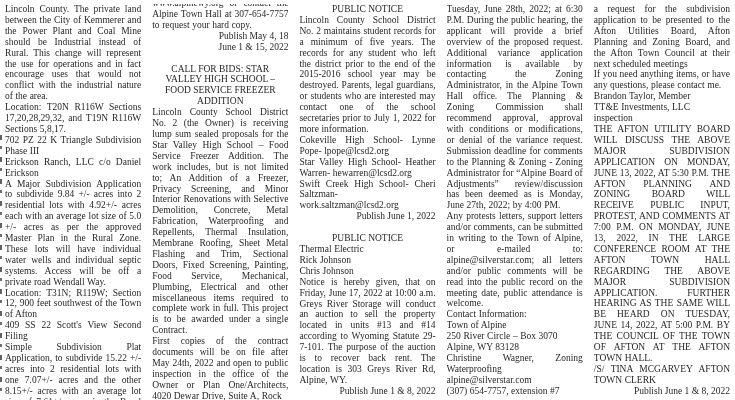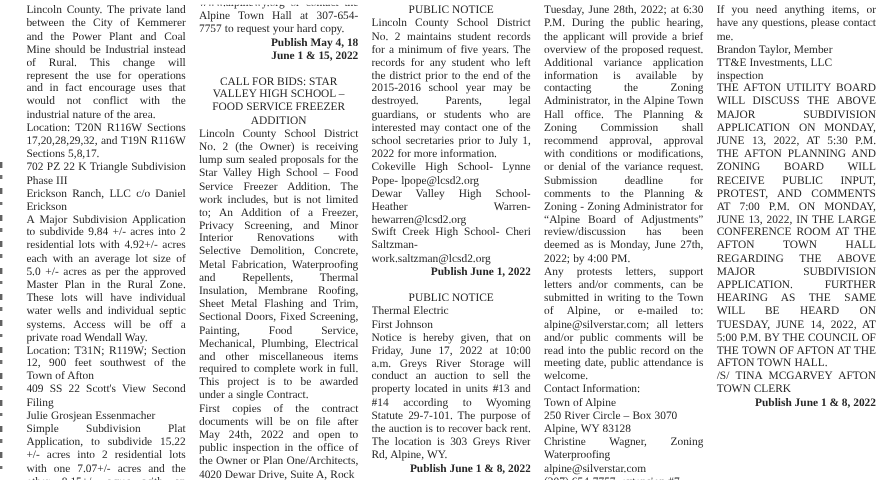--- a/index.html
+++ b/index.html
@@ -5,44 +5,45 @@
   html, body { margin: 0; padding: 0; }
   body {
     width: 735px; height: 400px; overflow: hidden;
     background: #ffffff;
     font-family: "Liberation Serif", "DejaVu Serif", serif;
   }
   .page {
     position: relative;
     width: 735px; height: 400px;
     box-sizing: border-box;
-    padding: 4px 5px 0 22px;
+    padding: 4px 5px 0 5px;
     display: flex;
     gap: 11px;
     color: #272727;
+    justify-content: flex-end;
   }
   .col {
     flex: 1 1 0;
     min-width: 0;
     font-size: 9.5px;
     line-height: 10.9px;
     overflow: hidden;
   }
   .blk { margin: 0; }
   .blk.p {
     text-align: justify;
     text-justify: inter-word;
     word-spacing: 0.2px;
   }
   .blk.heading {
     font-weight: normal;
     text-align: center;
   }
   .blk.publish {
-    font-weight: bold;
+    font-weight: normal;
     text-align: right;
   }
   .blk.gap { height: 11px; }
   .blk.clip-top { margin-top: -6px; }
   
   .edge-artifact {
     position: absolute;
     left: 0; top: 135px;
     width: 2px; height: 260px;
     background: repeating-linear-gradient(
@@ -62,58 +63,59 @@
   <div class="edge-artifact"></div>
 
 <div class="col">
       <div class="blk p">Lincoln County. The private land between the City of Kemmerer and the Power Plant and Coal Mine should be Industrial instead of Rural. This change will represent the use for operations and in fact encourage uses that would not conflict with the industrial nature of the area.</div>
       <div class="blk p">Location: T20N R116W Sections 17,20,28,29,32, and T19N R116W Sections 5,8,17.</div>
       <div class="blk p">702 PZ 22 K Triangle Subdivision Phase III</div>
       <div class="blk p">Erickson Ranch, LLC c/o Daniel Erickson</div>
       <div class="blk p">A Major Subdivision Application to subdivide 9.84 +/- acres into 2 residential lots with 4.92+/- acres each with an average lot size of 5.0 +/- acres as per the approved Master Plan in the Rural Zone. These lots will have individual water wells and individual septic systems. Access will be off a private road Wendall Way.</div>
       <div class="blk p">Location: T31N; R119W; Section 12, 900 feet southwest of the Town of Afton</div>
       <div class="blk p">409 SS 22 Scott's View Second Filing</div>
-      <div class="blk p">Julie Grosjean Essenmacher</div>
       <div class="blk p">Simple Subdivision Plat Application, to subdivide 15.22 +/- acres into 2 residential lots with one 7.07+/- acres and the other 8.15+/- acres with an average lot size of 7.61+/- acres in the Rural Zone.</div>
     </div>
     <div class="col">
       <div class="blk p clip-top">www.alpinewy.org or contact the Alpine Town Hall at 307-654-7757 to request your hard copy.</div>
       <div class="blk publish">Publish May 4, 18</div>
       <div class="blk publish">June 1 &amp; 15, 2022</div>
       <div class="blk gap"></div>
       <div class="blk heading">CALL FOR BIDS: STAR VALLEY HIGH SCHOOL – FOOD SERVICE FREEZER ADDITION</div>
       <div class="blk p">Lincoln County School District No. 2 (the Owner) is receiving lump sum sealed proposals for the Star Valley High School – Food Service Freezer Addition. The work includes, but is not limited to; An Addition of a Freezer, Privacy Screening, and Minor Interior Renovations with Selective Demolition, Concrete, Metal Fabrication, Waterproofing and Repellents, Thermal Insulation, Membrane Roofing, Sheet Metal Flashing and Trim, Sectional Doors, Fixed Screening, Painting, Food Service, Mechanical, Plumbing, Electrical and other miscellaneous items required to complete work in full. This project is to be awarded under a single Contract.</div>
       <div class="blk p">First copies of the contract documents will be on file after May 24th, 2022 and open to public inspection in the office of the Owner or Plan One/Architects, 4020 Dewar Drive, Suite A, Rock</div>
     </div>
     <div class="col">
       <div class="blk heading">PUBLIC NOTICE</div>
       <div class="blk p">Lincoln County School District No. 2 maintains student records for a minimum of five years. The records for any student who left the district prior to the end of the 2015-2016 school year may be destroyed. Parents, legal guardians, or students who are interested may contact one of the school secretaries prior to July 1, 2022 for more information.</div>
       <div class="blk p">Cokeville High School- Lynne Pope- lpope@lcsd2.org</div>
-      <div class="blk p">Dewar Valley High School- Heather Warren- hewarren@lcsd2.org</div>
+      <div class="blk p">Star Valley High School- Heather Warren- hewarren@lcsd2.org</div>
       <div class="blk p">Swift Creek High School- Cheri Saltzman- work.saltzman@lcsd2.org</div>
       <div class="blk publish">Publish June 1, 2022</div>
       <div class="blk gap"></div>
       <div class="blk heading">PUBLIC NOTICE</div>
       <div class="blk p">Thermal Electric</div>
-      <div class="blk p">First Johnson</div>
+      <div class="blk p">Rick Johnson</div>
+      <div class="blk p">Chris Johnson</div>
       <div class="blk p">Notice is hereby given, that on Friday, June 17, 2022 at 10:00 a.m. Greys River Storage will conduct an auction to sell the property located in units #13 and #14 according to Wyoming Statute 29-7-101.  The purpose of the auction is to recover back rent. The location is 303 Greys River Rd, Alpine, WY.</div>
       <div class="blk publish">Publish June 1 &amp; 8, 2022</div>
     </div>
     <div class="col">
       <div class="blk p">Tuesday, June 28th, 2022; at 6:30 P.M.  During the public hearing, the applicant will provide a brief overview of the proposed request. Additional variance application information is available by contacting the Zoning Administrator, in the Alpine Town Hall office. The Planning &amp; Zoning Commission shall recommend approval, approval with conditions or modifications, or denial of the variance request.  Submission deadline for comments to the Planning &amp; Zoning - Zoning Administrator for “Alpine Board of Adjustments” review/discussion has been deemed as is Monday, June 27th, 2022; by 4:00 PM.</div>
       <div class="blk p">Any protests letters, support letters and/or comments, can be submitted in writing to the Town of Alpine, or e-mailed to: alpine@silverstar.com; all letters and/or public comments will be read into the public record on the meeting date, public attendance is welcome.</div>
       <div class="blk p">Contact Information:</div>
       <div class="blk p">Town of Alpine</div>
       <div class="blk p">250 River Circle – Box 3070</div>
       <div class="blk p">Alpine, WY  83128</div>
       <div class="blk p">Christine Wagner, Zoning Waterproofing</div>
       <div class="blk p">alpine@silverstar.com</div>
       <div class="blk p">(307) 654-7757, extension #7</div>
     </div>
     <div class="col">
+      <div class="blk p">a request for the subdivision application to be presented to the Afton Utilities Board, Afton Planning and Zoning Board, and the Afton Town Council at their next scheduled meetings</div>
       <div class="blk p">If you need anything items, or have any questions, please contact me.</div>
       <div class="blk p">Brandon Taylor, Member</div>
       <div class="blk p">TT&amp;E Investments, LLC</div>
       <div class="blk p">inspection</div>
       <div class="blk p">THE AFTON UTILITY BOARD WILL DISCUSS THE ABOVE MAJOR SUBDIVISION APPLICATION ON MONDAY, JUNE 13, 2022, AT 5:30 P.M. THE AFTON PLANNING AND ZONING BOARD WILL RECEIVE PUBLIC INPUT, PROTEST, AND COMMENTS AT 7:00 P.M. ON MONDAY, JUNE 13, 2022, IN THE LARGE CONFERENCE ROOM AT THE AFTON TOWN HALL REGARDING THE ABOVE MAJOR SUBDIVISION APPLICATION.  FURTHER HEARING AS THE SAME WILL BE HEARD ON TUESDAY, JUNE 14, 2022, AT 5:00 P.M. BY THE COUNCIL OF THE TOWN OF AFTON AT THE AFTON TOWN HALL.</div>
       <div class="blk p">/S/ TINA MCGARVEY AFTON TOWN CLERK</div>
       <div class="blk publish">Publish June 1 &amp; 8, 2022</div>
     </div>
   </div>
 

